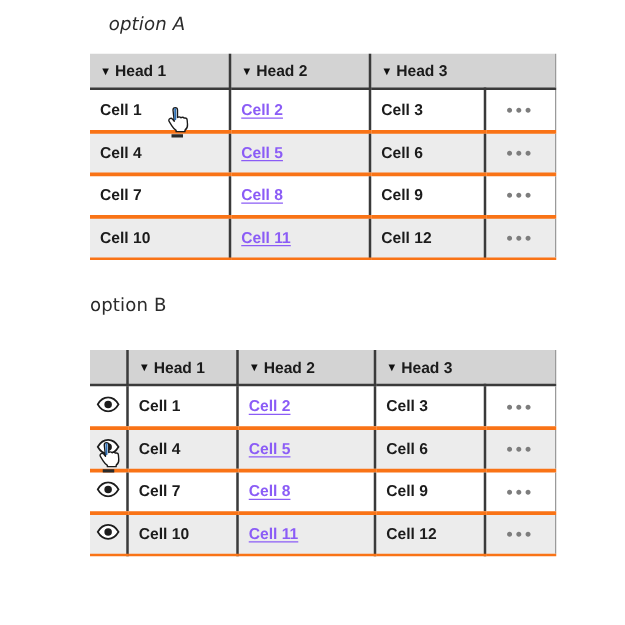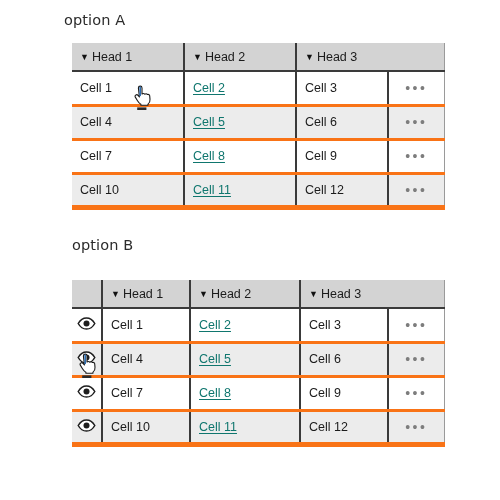--- a/index.html
+++ b/index.html
@@ -28,21 +28,21 @@
     border-collapse: collapse;
     table-layout: fixed;
     font-family: "Liberation Sans", sans-serif;
     font-size: 12.5px;
     color: #1b1b1b;
     background: #ffffff;
   }
   .tbl td, .tbl th {
     padding: 0 8px;
     text-align: left;
-    font-weight: normal;
+    font-weight: bold;
     vertical-align: middle;
     height: 34px;
     box-sizing: border-box;
   }
   .tbl .hd {
     background: #d3d3d3;
     border-bottom: 2px solid #3a3a3a;
     height: 28px;
     color: #1b1b1b;
     font-size: 12.5px;
@@ -66,31 +66,31 @@
     border-right: 2px solid #3a3a3a;
     border-bottom: 3px solid #f97316;
   }
   .tbl tbody td.last {
     border-right: none;
   }
   .tbl tbody tr.alt td {
     background: #ececec;
   }
   .tbl tbody tr:last-child td {
-    border-bottom: 5px solid #f97316;
+    border-bottom: 2px solid #f97316;
   }
 
   .outer-b {
     border-right: 1px solid #9a9a9a;
   }
 
   .lnk {
     text-decoration: underline;
     text-underline-offset: 2px;
-    color: #0f766e;
+    color: #8b5cf6;
   }
 
   .dots {
     color: #7d7d7d;
     letter-spacing: 2.5px;
     font-size: 14px;
     text-align: center;
     line-height: 1;
   }
   td.dots { text-align: center; padding: 0; }
@@ -117,21 +117,21 @@
     position: absolute;
     width: 22px;
     height: 28px;
     pointer-events: none;
     z-index: 50;
   }
 </style>
 </head>
 <body>
 
-<div style="position:absolute; left:64px; top:12px;">
+<div style="position:absolute; left:87px; top:12px;font-style:italic;">
   <div class="section-label">option A</div>
 </div>
 
 <table class="tbl outer-b" style="position:absolute; left:72px; top:43px; width:372px;">
   <colgroup>
     <col style="width:112px">
     <col style="width:112px">
     <col style="width:92px">
     <col style="width:56px">
   </colgroup>

